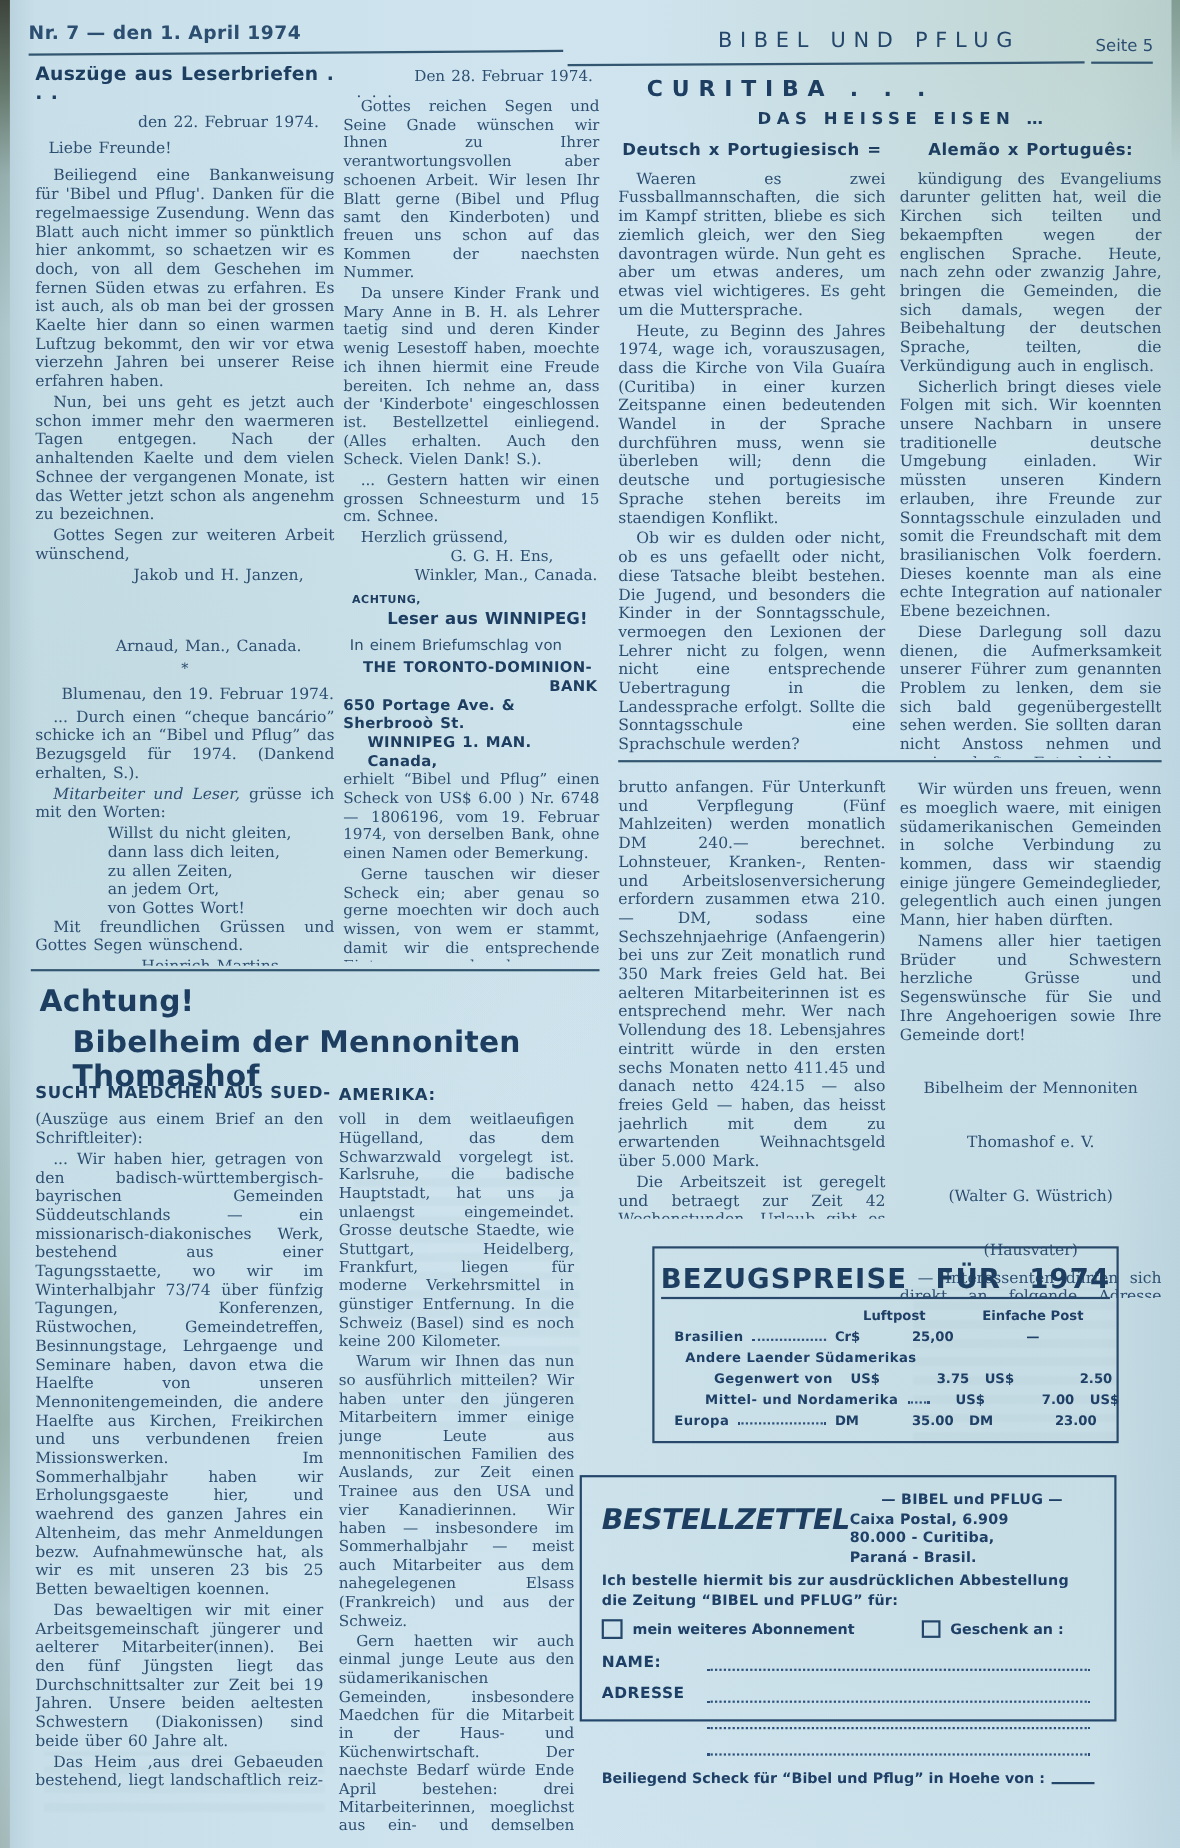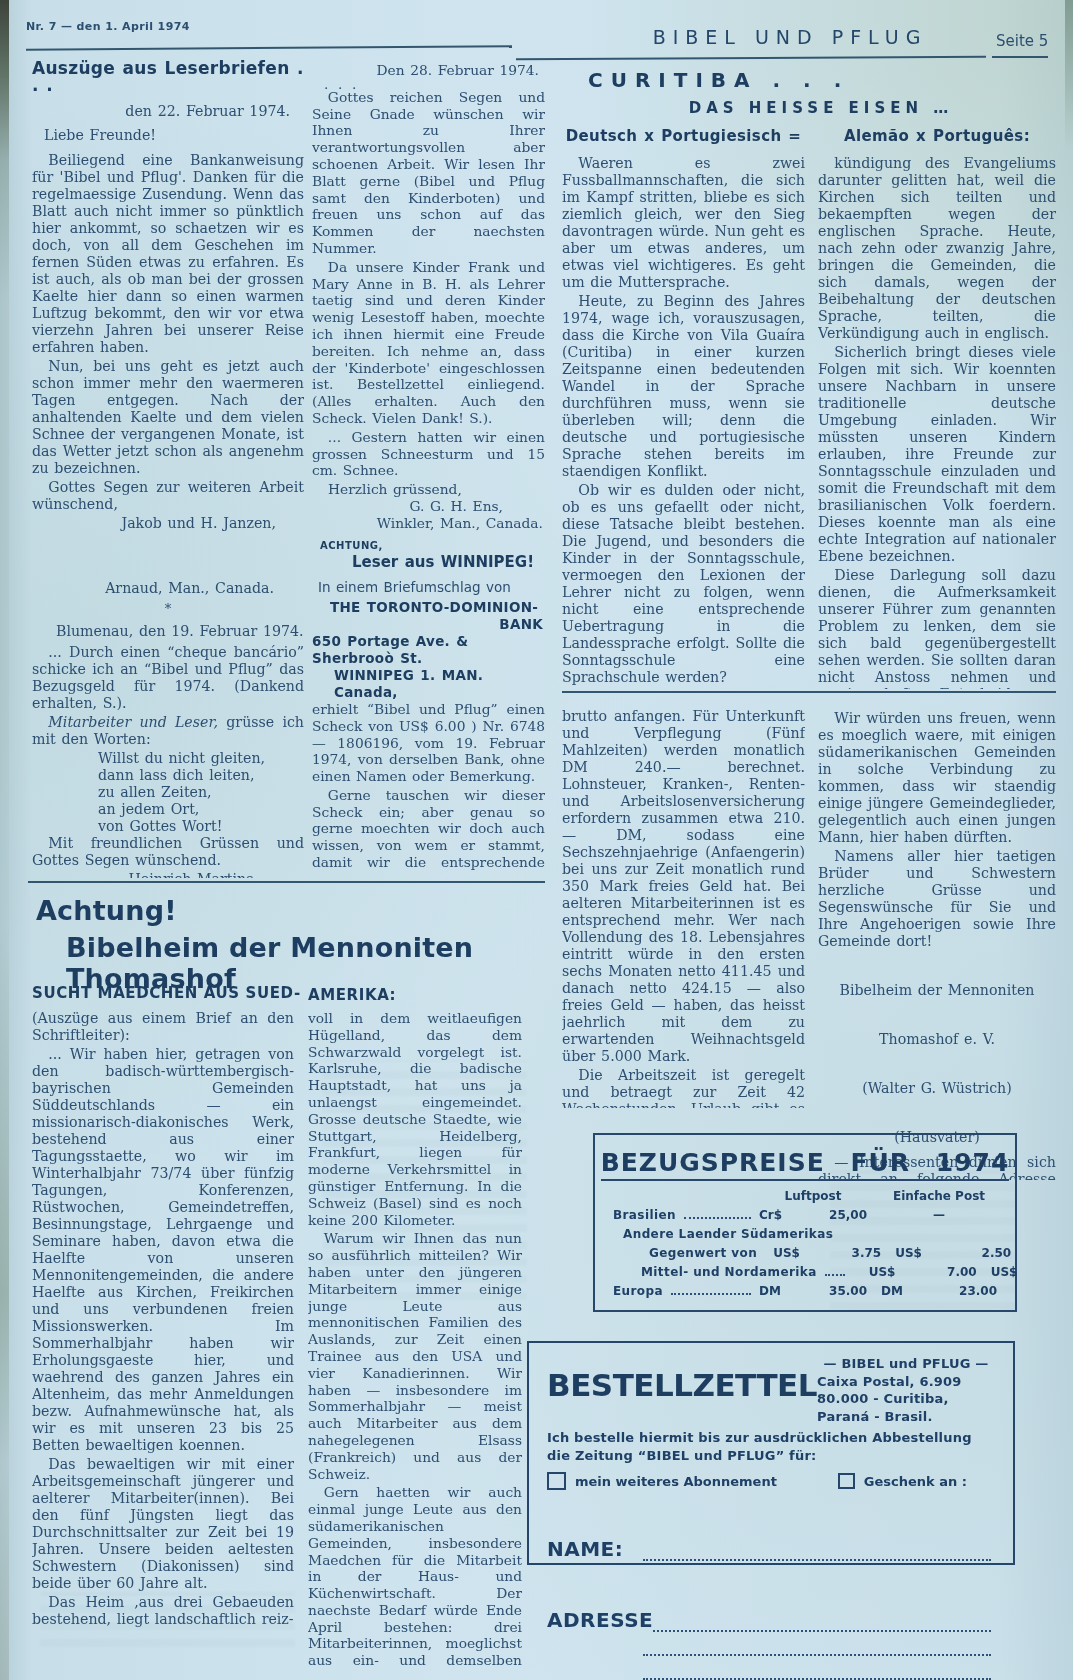--- a/index.html
+++ b/index.html
@@ -22,21 +22,21 @@
   .col{font-size:14.2px;line-height:17px;word-spacing:1.2px;}
   .col2sz{font-size:13.8px;line-height:16.8px;}
   .rule{background:#32566f;height:2px;}
   .edge-left{position:absolute;left:0;top:0;width:9px;height:100%;
     background:linear-gradient(180deg,#3d443c 0,#64776b 80px,rgba(110,135,120,.45) 160px,rgba(140,165,150,.18) 300px,rgba(150,175,160,.10) 55%,rgba(105,130,100,.38) 77%,rgba(140,160,140,.15) 87%,rgba(120,135,110,.30) 100%);}
   .edge-right{position:absolute;right:0;top:0;width:8px;height:150px;
     background:linear-gradient(180deg,rgba(85,115,100,.55),rgba(120,145,130,.15) 80%,transparent);}
   .smudge{position:absolute;pointer-events:none;opacity:.55;filter:blur(1px);
     background:repeating-linear-gradient(0deg,rgba(70,100,125,.06) 0 8px,transparent 8px 17px);}
   
-  .issue{font-size:11px;letter-spacing:.4px;}
+  .issue{font-size:17px;letter-spacing:.4px;}
   .masthead{letter-spacing:7px;font-size:19px;color:#24466a;}
   .pageno{font-size:15px;}
   
   .lb-title{font-size:17px;letter-spacing:.3px;}
   .att1{font-size:10px;letter-spacing:.5px;padding-left:8px;}
   .att2{font-size:15px;padding-left:40px;margin-bottom:8px;}
   .bankline{font-size:13.5px;line-height:17px;letter-spacing:.3px;}
   .cur-title{font-size:20px;letter-spacing:8px;padding-left:26px;}
   .cur-sub{font-size:15px;letter-spacing:5px;text-align:center;padding-left:24px;margin-top:7px;}
   .colhead{font-size:15px;letter-spacing:.4px;margin-bottom:10px;}
@@ -58,27 +58,27 @@
   .dots.none{border:none;}
   .vcol{display:flex;justify-content:space-between;flex:0 0 108px;}
   .vcol.post{flex:0 0 116px;margin-left:14px;}
   .vcol .one{width:100%;text-align:center;}
   .phead{margin-top:12px;}
   .phead .spacer{flex:1;}
   .phead .h{text-align:center;}
   
   .bzbox{border:2.5px solid #24466a;padding:12px 18px 10px;box-sizing:border-box;}
   .bz-top{display:flex;align-items:flex-start;}
-  .bz-title{font-size:31px;letter-spacing:-.5px;margin-top:12px;}
+  .bz-title{font-size:26px;letter-spacing:-.5px;margin-top:12px;font-style:italic;}
   .bz-addr{margin-left:auto;width:225px;font-size:13px;line-height:17.5px;letter-spacing:.2px;color:#1f4066;}
   .bz-order{font-size:13px;line-height:18px;margin-top:4px;letter-spacing:.2px;color:#1f4066;}
   .bz-opts{display:flex;align-items:center;margin-top:7px;font-size:13px;color:#1f4066;}
   .cb{display:inline-block;width:15px;height:14px;border:2px solid #24466a;margin-right:9px;vertical-align:-2px;}
   .bz-row{display:flex;align-items:flex-end;margin-top:13px;}
-  .bz-lbl{font-size:20px;letter-spacing:.5px;flex:0 0 96px;color:#1f4066;margin-top:34px;}
+  .bz-lbl{font-size:14px;letter-spacing:.5px;flex:0 0 96px;color:#1f4066;}
   .dotrow{flex:1;border-bottom:2.5px dotted #2d507a;height:9px;margin-right:4px;}
   .bz-check{display:flex;margin-top:14px;font-size:13px;color:#1f4066;}
   .solidline{flex:1;border-bottom:2px solid #24466a;height:10px;margin-left:6px;}
 </style>
 </head>
 <body>
 
 <div class="page">
   <div class="edge-left"></div>
   <div class="edge-right"></div>

